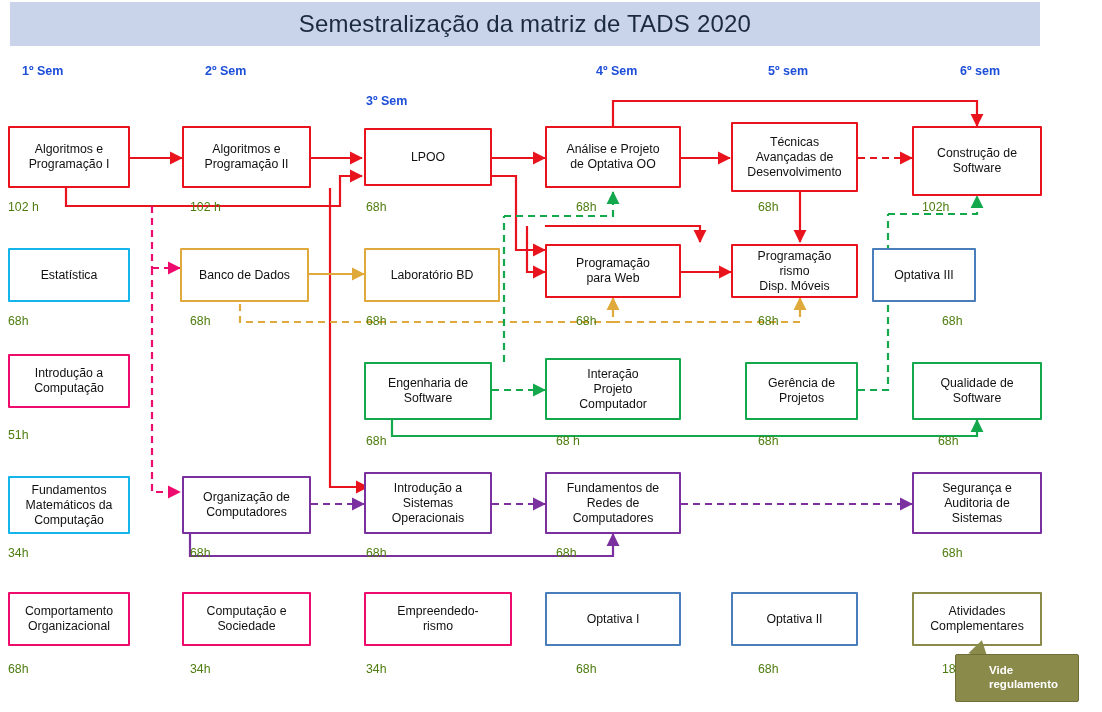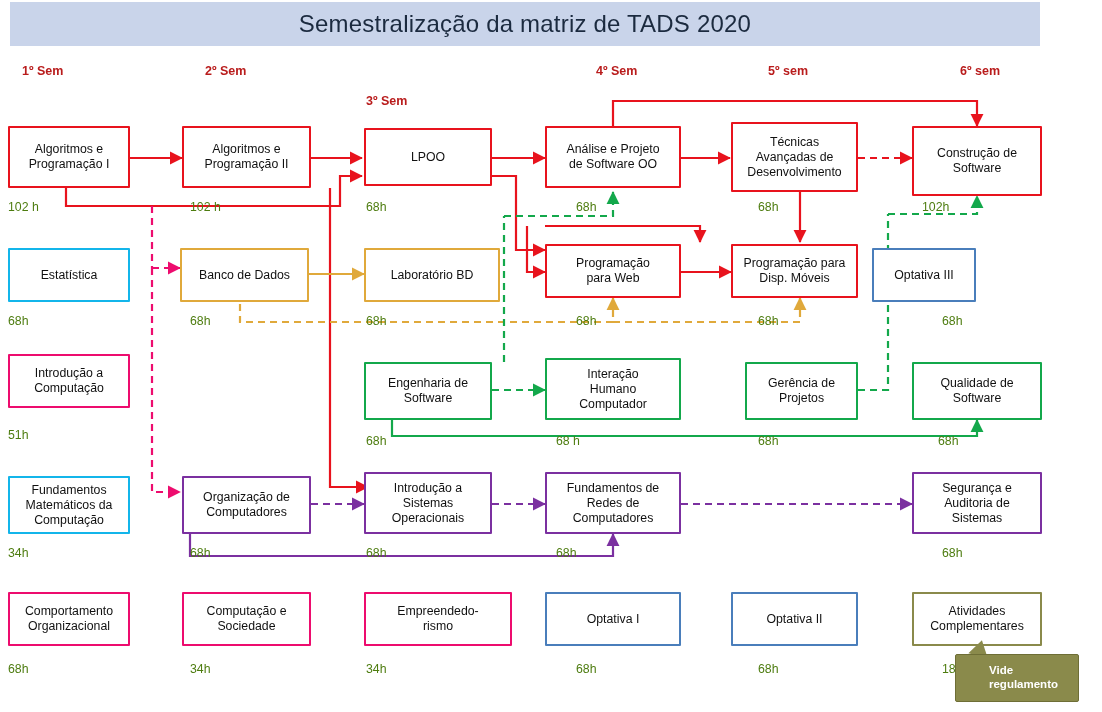--- a/index.html
+++ b/index.html
@@ -3,21 +3,21 @@
 <meta charset="utf-8">
 <style>
   html,body{margin:0;padding:0;}
   body{width:1102px;height:712px;background:#ffffff;font-family:"Liberation Sans",sans-serif;overflow:hidden;}
   #root{position:relative;width:1102px;height:712px;}
 
   .title-bar{position:absolute;left:10px;top:2px;width:1030px;height:44px;background:#c9d4ea;
     display:flex;align-items:center;justify-content:center;}
   .title-bar .t{font-size:24px;color:#1b2a3f;letter-spacing:.2px;}
 
-  .semhead{position:absolute;font-size:12.5px;font-weight:bold;color:#b91c1c;}
+  .semhead{position:absolute;font-size:12.5px;font-weight:bold;color:#1d4ed8;}
 
   .box{position:absolute;box-sizing:border-box;background:#fff;border-width:2.3px;border-style:solid;
     display:flex;align-items:center;justify-content:center;text-align:center;font-size:12.3px;color:#111;
     line-height:1.22;border-radius:1px;}
   .box span{display:block;padding:0 4px;}
 
   .hours{position:absolute;font-size:12.3px;color:#4d7c0f;}
 
   svg.lines{position:absolute;left:0;top:0;width:1102px;height:712px;pointer-events:none;}
 
@@ -129,21 +129,21 @@
   <div class="box" style="left:364px;top:128px;width:128px;height:58px;border-color:#e8131d;">
     <span>
         <span>LPOO</span>
       </span>
   </div>
   <div class="hours" style="left:366px;top:200px;">68h</div>
 
   <div class="box" style="left:545px;top:126px;width:136px;height:62px;border-color:#e8131d;">
     <span>
         <span>Análise e Projeto</span>
-        <span>de Software OO</span>
+        <span>de Optativa OO</span>
       </span>
   </div>
   <div class="hours" style="left:576px;top:200px;">68h</div>
 
   <div class="box" style="left:731px;top:122px;width:127px;height:70px;border-color:#e8131d;">
     <span>
         <span>Técnicas</span>
         <span>Avançadas de</span>
         <span>Desenvolvimento</span>
       </span>
@@ -182,21 +182,21 @@
   <div class="box" style="left:545px;top:244px;width:136px;height:54px;border-color:#e8131d;">
     <span>
         <span>Programação</span>
         <span>para  Web</span>
       </span>
   </div>
   <div class="hours" style="left:576px;top:314px;">68h</div>
 
   <div class="box" style="left:731px;top:244px;width:127px;height:54px;border-color:#e8131d;">
     <span>
-        <span>Programação para</span>
+        <span>Programação rismo</span>
         <span>Disp. Móveis</span>
       </span>
   </div>
   <div class="hours" style="left:758px;top:314px;">68h</div>
 
   <div class="box" style="left:872px;top:248px;width:104px;height:54px;border-color:#4a7ebb;">
     <span>
         <span>Optativa III</span>
       </span>
   </div>
@@ -214,21 +214,21 @@
     <span>
         <span>Engenharia de</span>
         <span>Software</span>
       </span>
   </div>
   <div class="hours" style="left:366px;top:434px;">68h</div>
 
   <div class="box" style="left:545px;top:358px;width:136px;height:62px;border-color:#13a84b;">
     <span>
         <span>Interação</span>
-        <span>Humano</span>
+        <span>Projeto</span>
         <span>Computador</span>
       </span>
   </div>
   <div class="hours" style="left:556px;top:434px;">68 h</div>
 
   <div class="box" style="left:745px;top:362px;width:113px;height:58px;border-color:#13a84b;">
     <span>
         <span>Gerência de</span>
         <span>Projetos</span>
       </span>

